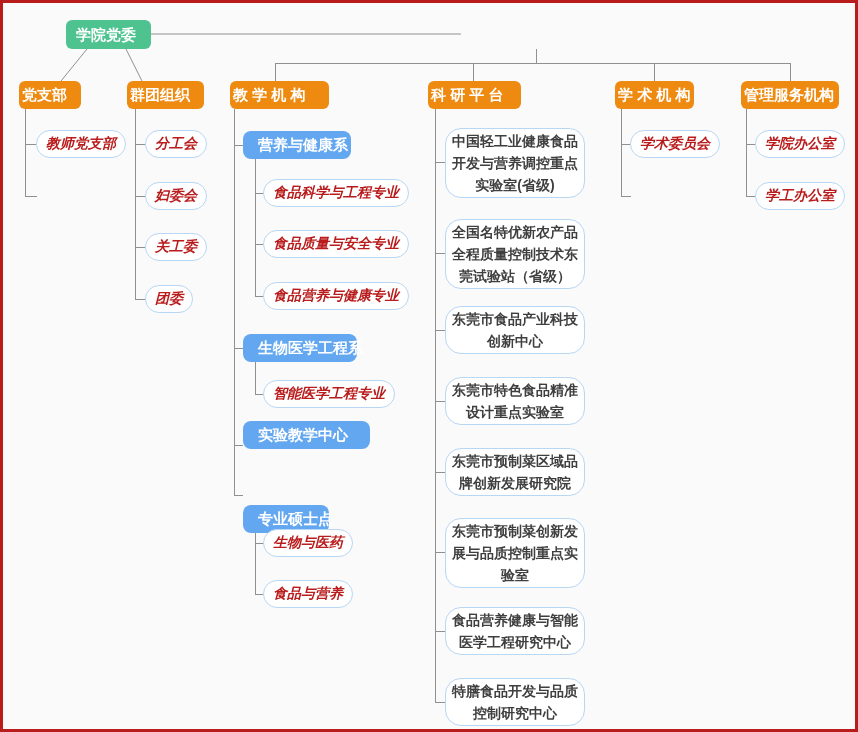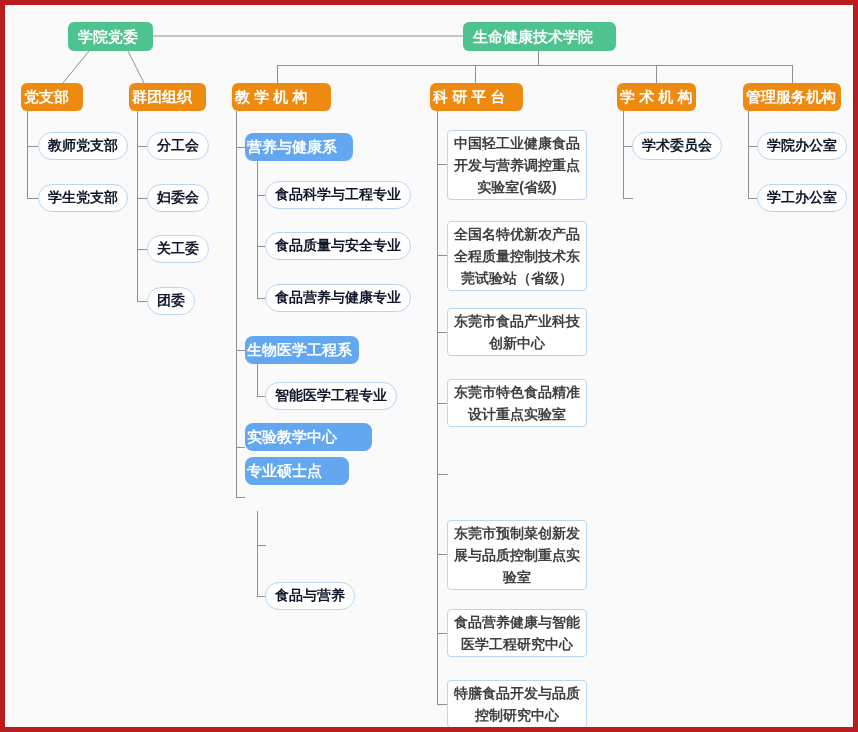--- a/index.html
+++ b/index.html
@@ -1,45 +1,45 @@
 <!DOCTYPE html>
 <html><head>
 <meta charset="utf-8">
 <style>
   html,body{margin:0;padding:0;background:#fafafa;}
   .canvas{
     position:relative;width:858px;height:732px;background:#fafafa;
     font-family:"Liberation Sans",sans-serif;overflow:hidden;
-    border:5px solid #b91c1c;box-sizing:border-box;
+    border:3px solid #b91c1c;box-sizing:border-box;
   }
   .canvas svg{position:absolute;left:0;top:0;}
   .node{
     position:absolute;box-sizing:border-box;font-weight:bold;
     white-space:nowrap;cursor:default;
   }
   .green{
     height:29px;line-height:29px;background:#4ec28f;color:#ffffff;
     border-radius:6px;font-size:15px;text-align:left;padding:0 10px;
   }
   .orange{
     height:28px;line-height:28px;background:#ef8a10;color:#ffffff;
     border-radius:6px;font-size:15px;text-align:left;padding:0 3px;
   }
   .blue{
     height:28px;line-height:28px;background:#63a7f0;color:#ffffff;
-    border-radius:8px;font-size:15px;text-align:left;padding:0 2px;
+    border-radius:8px;font-size:15px;text-align:left;padding:0 15px;
   }
   .pill{
-    height:28px;line-height:25px;background:#ffffff;color:#0f172a;
+    height:28px;line-height:25px;background:#ffffff;color:#b91c1c;
     border:1.5px solid #b7d7f5;border-radius:14px;font-size:14px;
-    padding:0 9px;text-align:center;
+    padding:0 9px;text-align:center;font-style:italic;
   }
   .research{
     width:140px;background:#ffffff;color:#3f3f3f;
-    border:1.5px solid #b7d7f5;border-radius:4px;font-size:14px;
+    border:1.5px solid #b7d7f5;border-radius:16px;font-size:14px;
     line-height:22px;padding:1px 4px;text-align:center;white-space:pre;
   }
 </style>
 </head>
 <body>
 
 <div class="canvas">
 
   <svg width="858" height="732" stroke="#909090" stroke-width="1" shape-rendering="crispEdges">
 
@@ -94,60 +94,61 @@
     <line x1="618" y1="106" x2="618" y2="193"></line>
     <line x1="618" y1="141" x2="628" y2="141"></line>
     <line x1="618" y1="193" x2="628" y2="193"></line>
 
     <line x1="743" y1="106" x2="743" y2="193"></line>
     <line x1="743" y1="141" x2="753" y2="141"></line>
     <line x1="743" y1="193" x2="753" y2="193"></line>
   </svg>
 
   <div class="node green" style="left:63px;top:17px;width:85px">学院党委</div>
-  <div class="node green" style="left:458px;top:17px;width:153px">生命健康技术学院</div>
 
   <div class="node orange" style="left:16px;top:78px;width:62px">党支部</div>
   <div class="node orange" style="left:124px;top:78px;width:77px">群团组织</div>
   <div class="node orange" style="left:227px;top:78px;width:99px">教 学 机 构</div>
   <div class="node orange" style="left:425px;top:78px;width:93px">科 研 平 台</div>
   <div class="node orange" style="left:612px;top:78px;width:79px">学 术 机 构</div>
   <div class="node orange" style="left:738px;top:78px;width:98px">管理服务机构</div>
 
   <div class="node pill" style="left:33px;top:127px">教师党支部</div>
-  <div class="node pill" style="left:33px;top:179px">学生党支部</div>
 
   <div class="node pill" style="left:142px;top:127px">分工会</div>
   <div class="node pill" style="left:142px;top:179px">妇委会</div>
   <div class="node pill" style="left:142px;top:230px">关工委</div>
   <div class="node pill" style="left:142px;top:282px">团委</div>
 
   <div class="node blue" style="left:240px;top:128px;width:108px">营养与健康系</div>
   <div class="node pill" style="left:260px;top:176px">食品科学与工程专业</div>
   <div class="node pill" style="left:260px;top:227px">食品质量与安全专业</div>
   <div class="node pill" style="left:260px;top:279px">食品营养与健康专业</div>
 
   <div class="node blue" style="left:240px;top:331px;width:114px">生物医学工程系</div>
   <div class="node pill" style="left:260px;top:377px">智能医学工程专业</div>
 
   <div class="node blue" style="left:240px;top:418px;width:127px">实验教学中心</div>
 
-  <div class="node blue" style="left:240px;top:452px;width:104px">专业硕士点</div>
+  <div class="node blue" style="left:240px;top:502px;width:86px">专业硕士点</div>
+  <div class="node pill" style="left:260px;top:526px">生物与医药</div>
   <div class="node pill" style="left:260px;top:577px">食品与营养</div>
 
   <div class="node research" style="left:442px;top:125px">中国轻工业健康食品
 开发与营养调控重点
 实验室(省级)</div>
   <div class="node research" style="left:442px;top:216px">全国名特优新农产品
 全程质量控制技术东
 莞试验站（省级）</div>
   <div class="node research" style="left:442px;top:303px">东莞市食品产业科技
 创新中心</div>
   <div class="node research" style="left:442px;top:374px">东莞市特色食品精准
 设计重点实验室</div>
+  <div class="node research" style="left:442px;top:445px">东莞市预制菜区域品
+牌创新发展研究院</div>
   <div class="node research" style="left:442px;top:515px">东莞市预制菜创新发
 展与品质控制重点实
 验室</div>
   <div class="node research" style="left:442px;top:604px">食品营养健康与智能
 医学工程研究中心</div>
   <div class="node pill" style="left:627px;top:127px">学术委员会</div>
 
   <div class="node research" style="left:442px;top:675px">特膳食品开发与品质
 控制研究中心</div>
 

